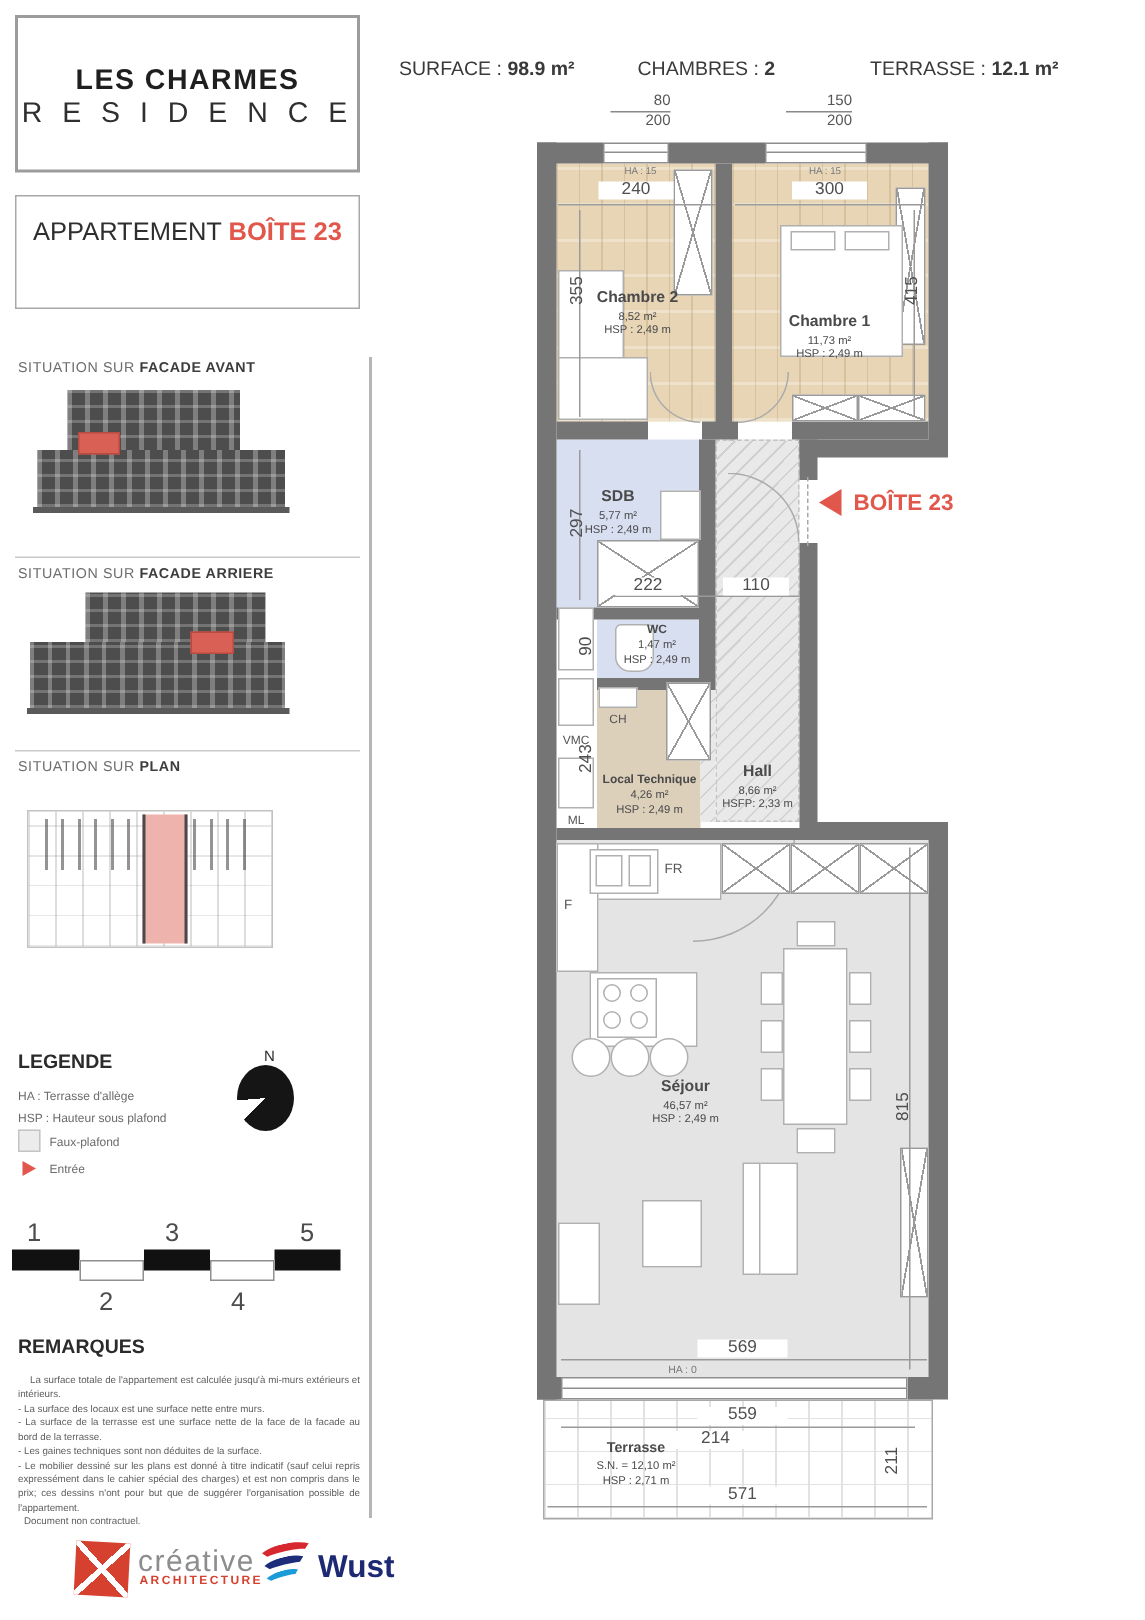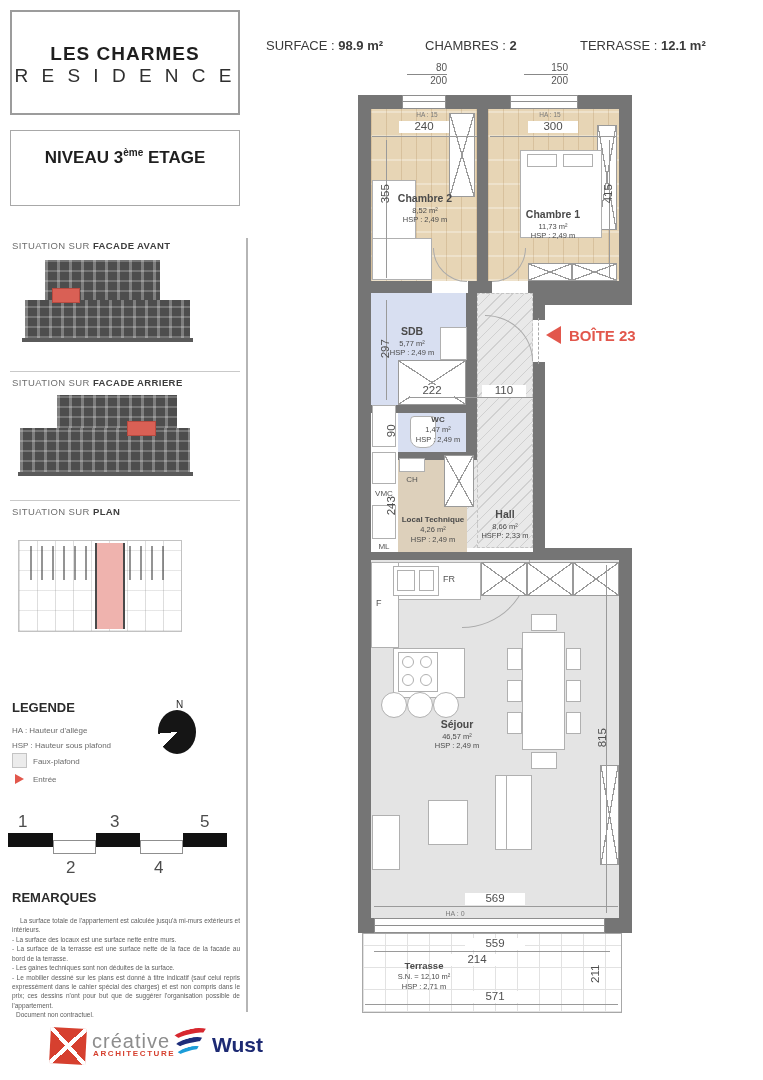--- a/index.html
+++ b/index.html
@@ -71,23 +71,23 @@
       <span>CHAMBRES :</span>
       <b>2</b>
     </span>
     <span style="position:absolute;left:318px;top:0">
       <span>TERRASSE :</span>
       <b>12.1 m²</b>
     </span>
   </div>
 
   <div class="abs" style="left:10px;top:130px;width:230px;height:76px;border:1.5px solid #a8a8a8;text-align:center;padding-top:14px">
-    <div style="font-size:17px;font-weight:bold;color:#1f1f1f;margin-top:2px">
-      <span>NIVEAU 3</span><sup style="font-size:10px">ème</sup>
-      <span>ETAGE</span>
+    <div style="font-size:17px;color:#2e2e2e">
+      <span>APPARTEMENT</span>
+      <span style="color:#e2574c;font-weight:bold">BOÎTE 23</span>
     </div>
   </div>
 
   <div class="vl" style="left:246px;top:238px;height:774px;background:#b5b5b5;width:1.5px"></div>
 
   <div class="sect" style="left:12px;top:240px">
     <span>SITUATION SUR</span>
     <b>FACADE AVANT</b>
   </div>
   <div>
@@ -117,21 +117,21 @@
   <div>
     <div class="abs" style="left:18px;top:540px;width:164px;height:92px;border:1px solid #c2c2c2;
          background-image:repeating-linear-gradient(90deg,rgba(120,120,120,.25) 0 1px,transparent 1px 18px),
                           repeating-linear-gradient(0deg,rgba(120,120,120,.18) 0 1px,transparent 1px 20px)"></div>
     <div class="abs" style="left:30px;top:546px;width:140px;height:34px;
          background-image:repeating-linear-gradient(90deg,rgba(60,60,60,.55) 0 2px,transparent 2px 11px)"></div>
     <div class="abs" style="left:95px;top:543px;width:30px;height:86px;background:#efb3ae;border-left:2px solid #4a4a4a;border-right:2px solid #4a4a4a"></div>
   </div>
 
   <div class="abs" style="left:12px;top:700px;font-size:13px;font-weight:bold;color:#2b2b2b">LEGENDE</div>
-  <div class="abs" style="left:12px;top:726px;font-size:8px;color:#6b6b6b">HA : Hauteur d'allège</div>
+  <div class="abs" style="left:12px;top:726px;font-size:8px;color:#6b6b6b">HA : Terrasse d'allège</div>
   <div class="abs" style="left:12px;top:741px;font-size:8px;color:#6b6b6b">HSP : Hauteur sous plafond</div>
   <div class="abs" style="left:12px;top:753px;width:15px;height:15px;background:#ececec;border:1px solid #c4c4c4"></div>
   <div class="abs" style="left:33px;top:757px;font-size:8px;color:#6b6b6b">Faux-plafond</div>
   <div class="tri-right" style="left:15px;top:774px"></div>
   <div class="abs" style="left:33px;top:775px;font-size:8px;color:#6b6b6b">Entrée</div>
 
   <div class="abs" style="left:176px;top:699px;font-size:10px;color:#2b2b2b">N</div>
   <div class="abs" style="left:158px;top:710px;width:38px;height:44px;border-radius:50%;
               background:conic-gradient(from 225deg,#ffffff 0 40deg,#151515 40deg 360deg)"></div>
 

